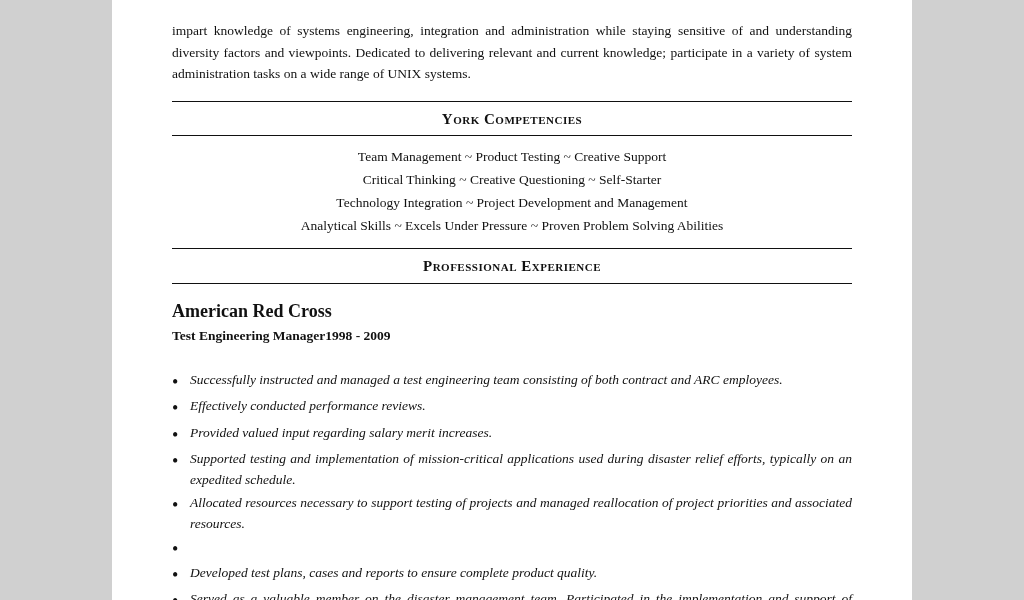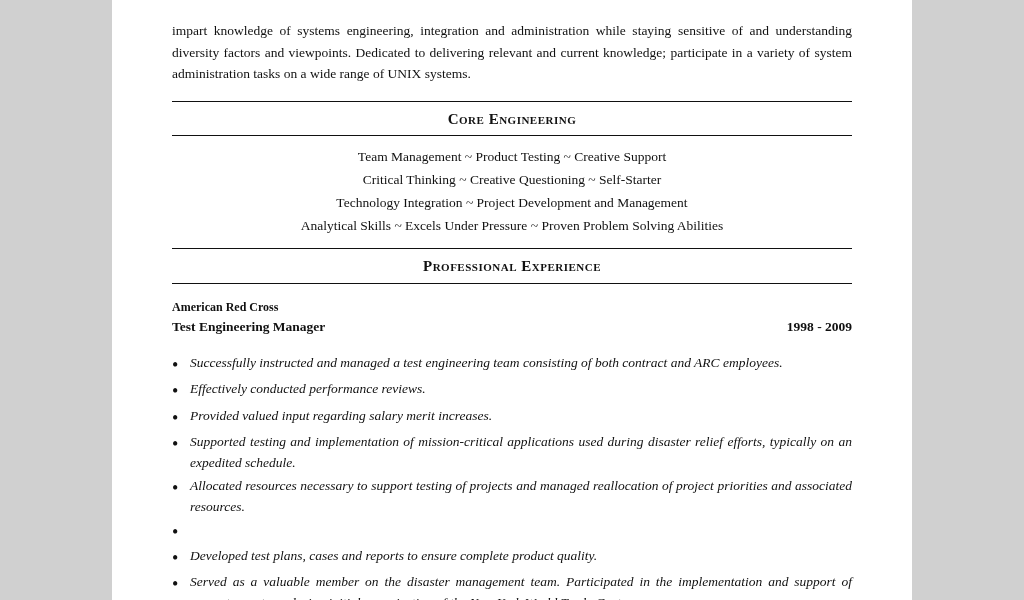--- a/index.html
+++ b/index.html
@@ -51,29 +51,28 @@
       text-align: center;
       margin: 10px 0 10px 0;
       font-size: 13.5px;
       line-height: 1.7;
     }
     .prof-exp-block {
       margin-top: 10px;
     }
     .company-name {
       font-weight: bold;
-      font-size: 12px;
+      font-size: 18px;
       margin-top: 14px;
       margin-bottom: 1px;
     }
     .job-title-row {
       display: flex;
-      justify-content: space-between;
       align-items: baseline;
-      margin-bottom: 16px;
+      margin-bottom: 24px;
     }
     .job-title {
       font-weight: bold;
       font-size: 13.5px;
     }
     .job-dates {
       font-weight: bold;
       font-size: 13.5px;
     }
     .bullet-list {
@@ -103,21 +102,21 @@
   </style>
 </head>
 <body>
 
 <div class="page">
 
   <p class="intro-text">impart knowledge of systems engineering, integration and administration while staying sensitive of and understanding diversity factors and viewpoints. Dedicated to delivering relevant and current knowledge; participate in a variety of system administration tasks on a wide range of UNIX systems.</p>
 
   <hr class="section-divider">
   <div class="section-header">
-    <span>Core Engineering</span>
+    <span>York Competencies</span>
   </div>
   <hr class="section-divider">
 
   <div class="competencies-block">
     <div>Team Management ~ Product Testing ~ Creative Support</div>
     <div>Critical Thinking ~ Creative Questioning ~ Self-Starter</div>
     <div>Technology Integration ~ Project Development and Management</div>
     <div>Analytical Skills ~ Excels Under Pressure ~ Proven Problem Solving Abilities</div>
   </div>
 

